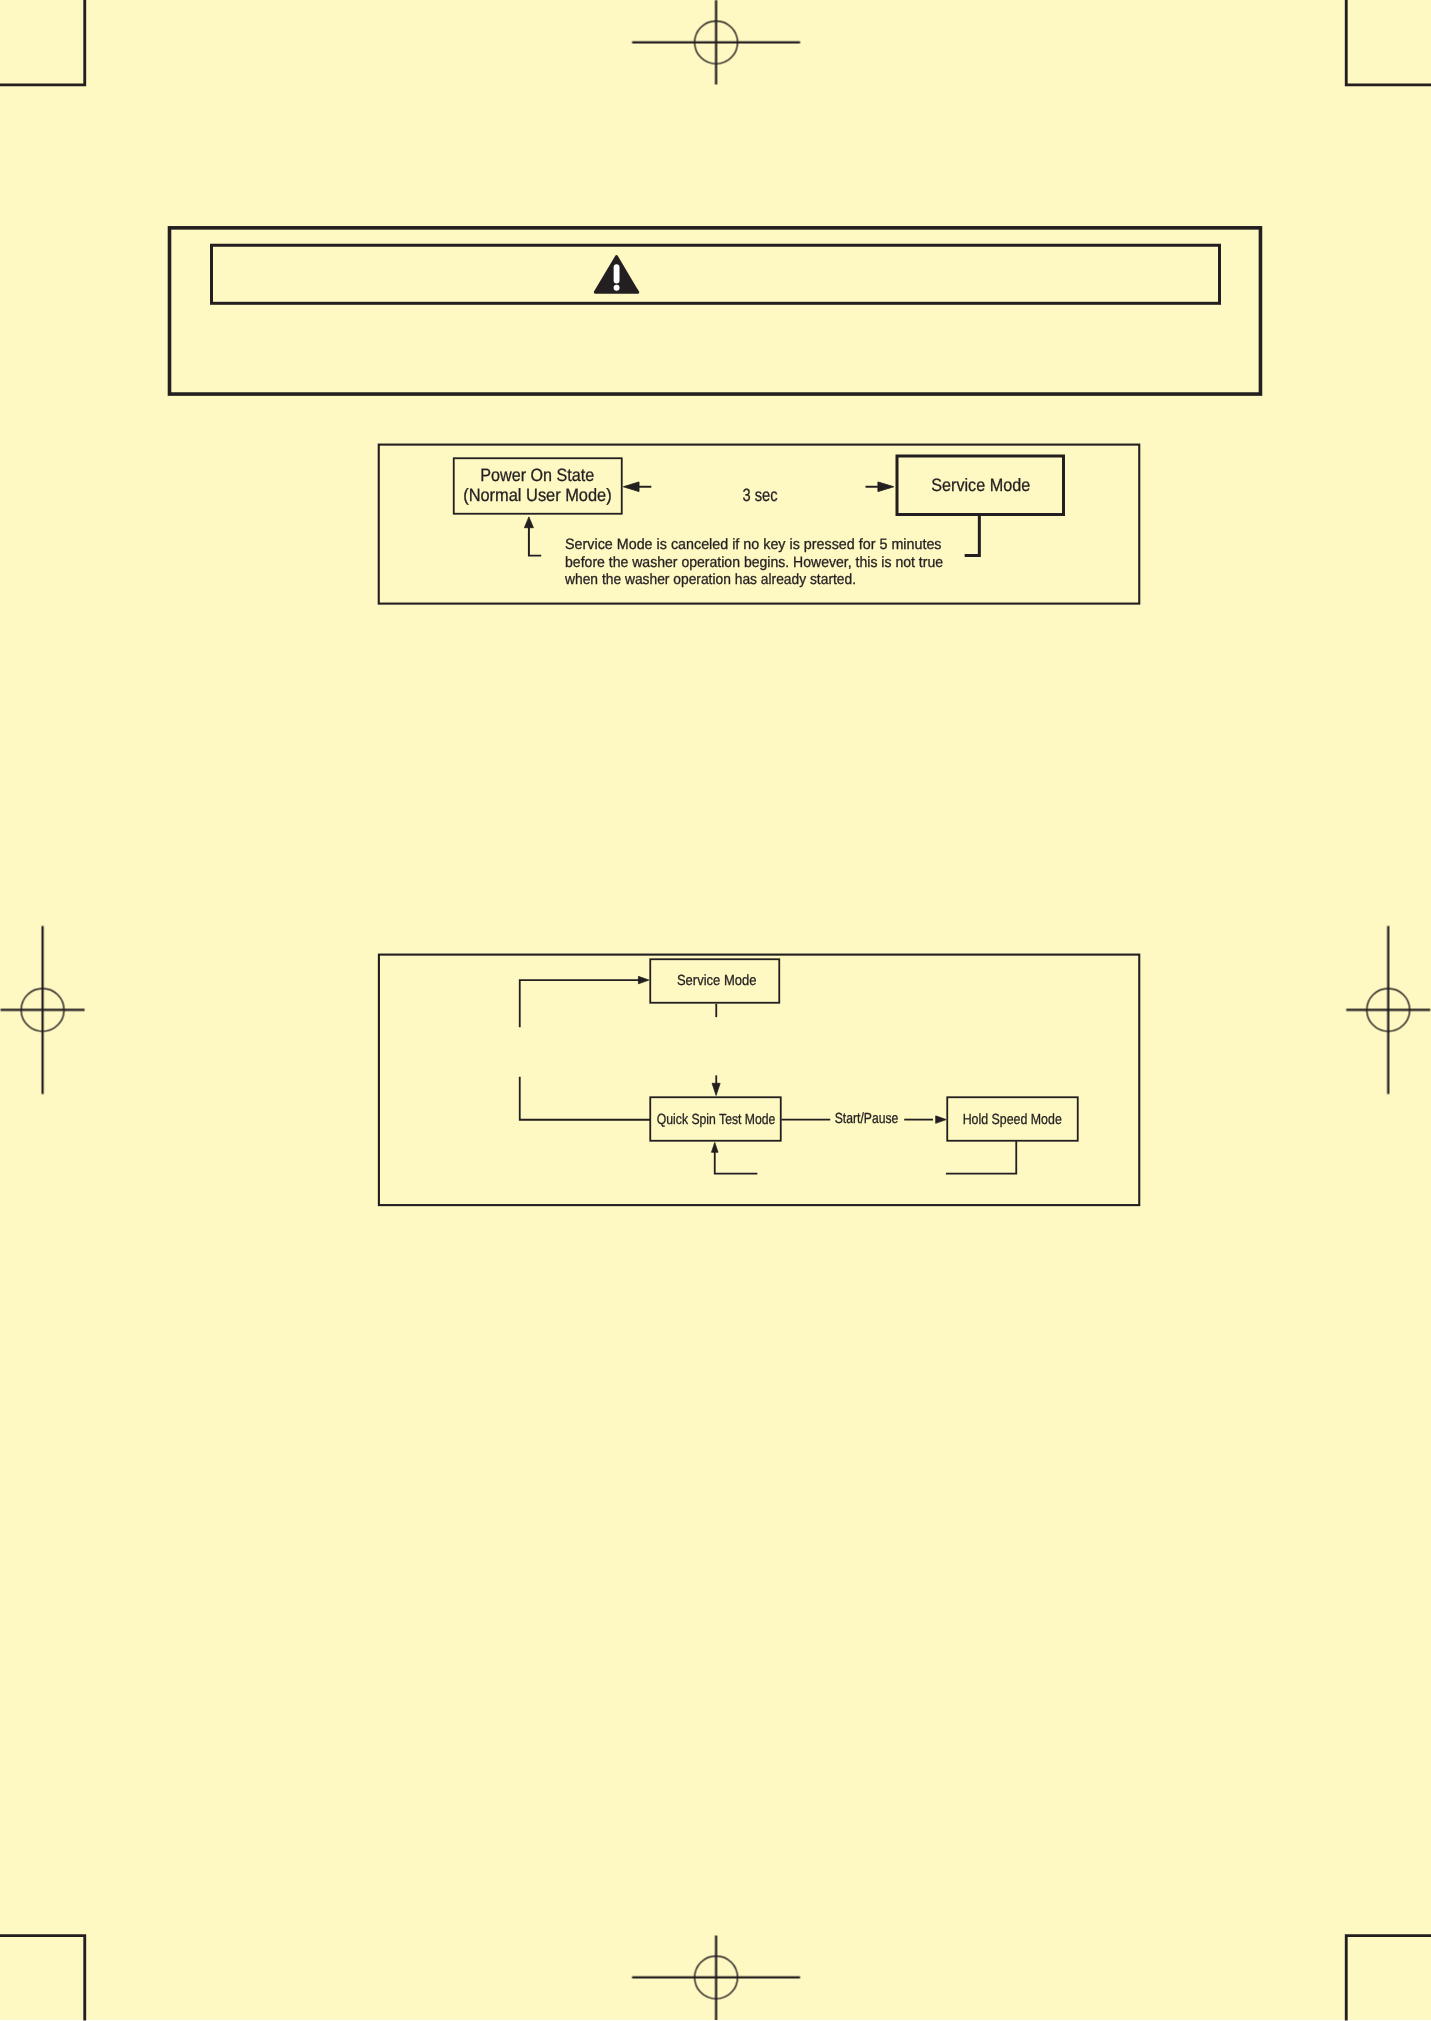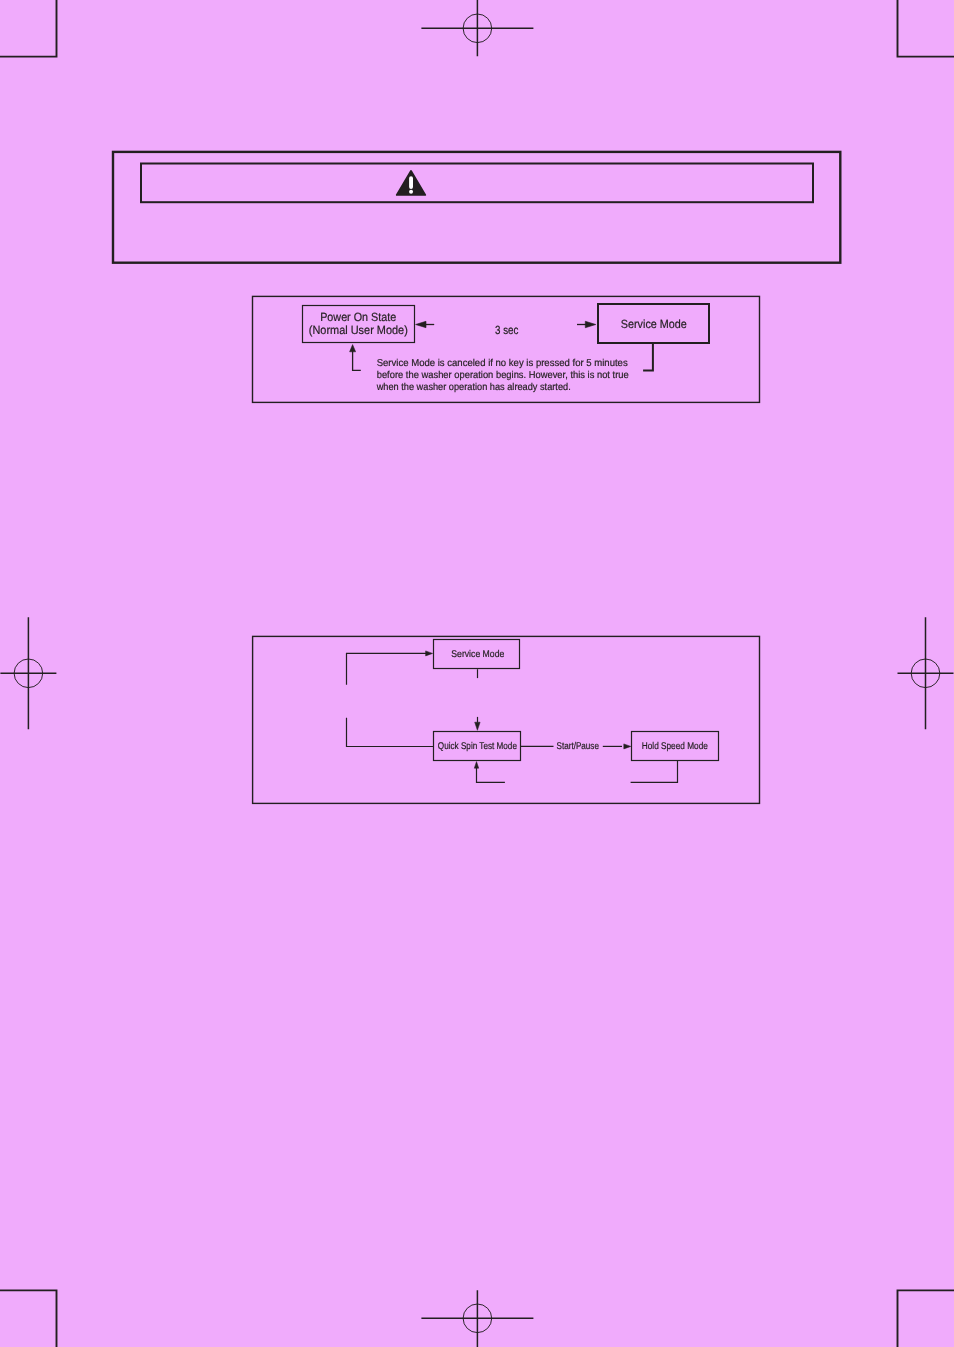--- a/index.html
+++ b/index.html
@@ -1,19 +1,19 @@
 <!DOCTYPE html>
 <html><head>
 <meta charset="utf-8">
 <title>Service Mode Diagram Page</title>
 <style>
   html,body{margin:0;padding:0;background:#ffffff;}
   body{width:954px;height:1347px;position:relative;overflow:hidden;
        font-family:"Liberation Sans", sans-serif;color:#231f20;}
-  .page{position:absolute;left:0;top:0;width:954px;height:1347px;background:#f0abfc;}
+  .page{position:absolute;left:0;top:0;width:954px;height:1347px;background:#fef9c3;}
   svg.layer{position:absolute;left:0;top:0;width:954px;height:1347px;
             overflow:visible;will-change:opacity;}
   text{font-family:"Liberation Sans", sans-serif;fill:#231f20;
        text-rendering:geometricPrecision;
        stroke:#231f20;stroke-width:0.2px;paint-order:stroke fill;}
 </style>
 </head>
 <body>
 
 <div class="page">

